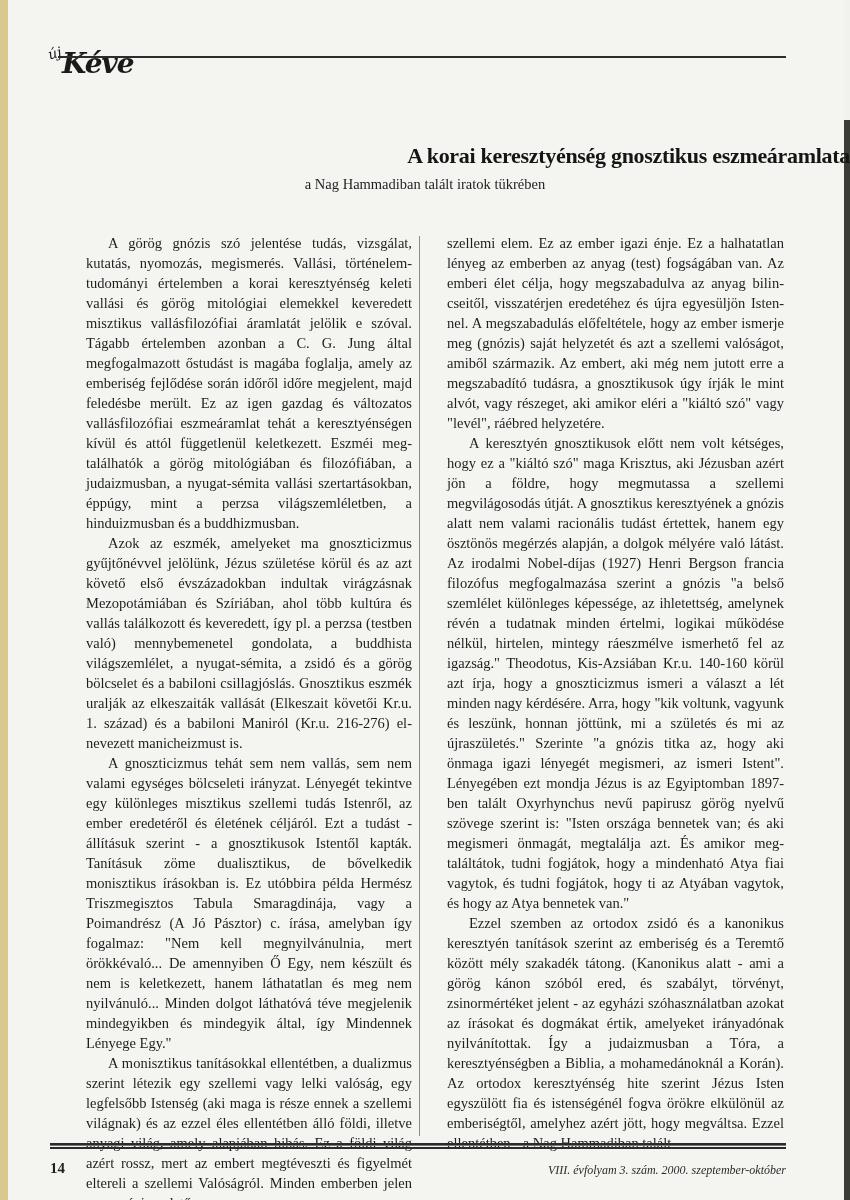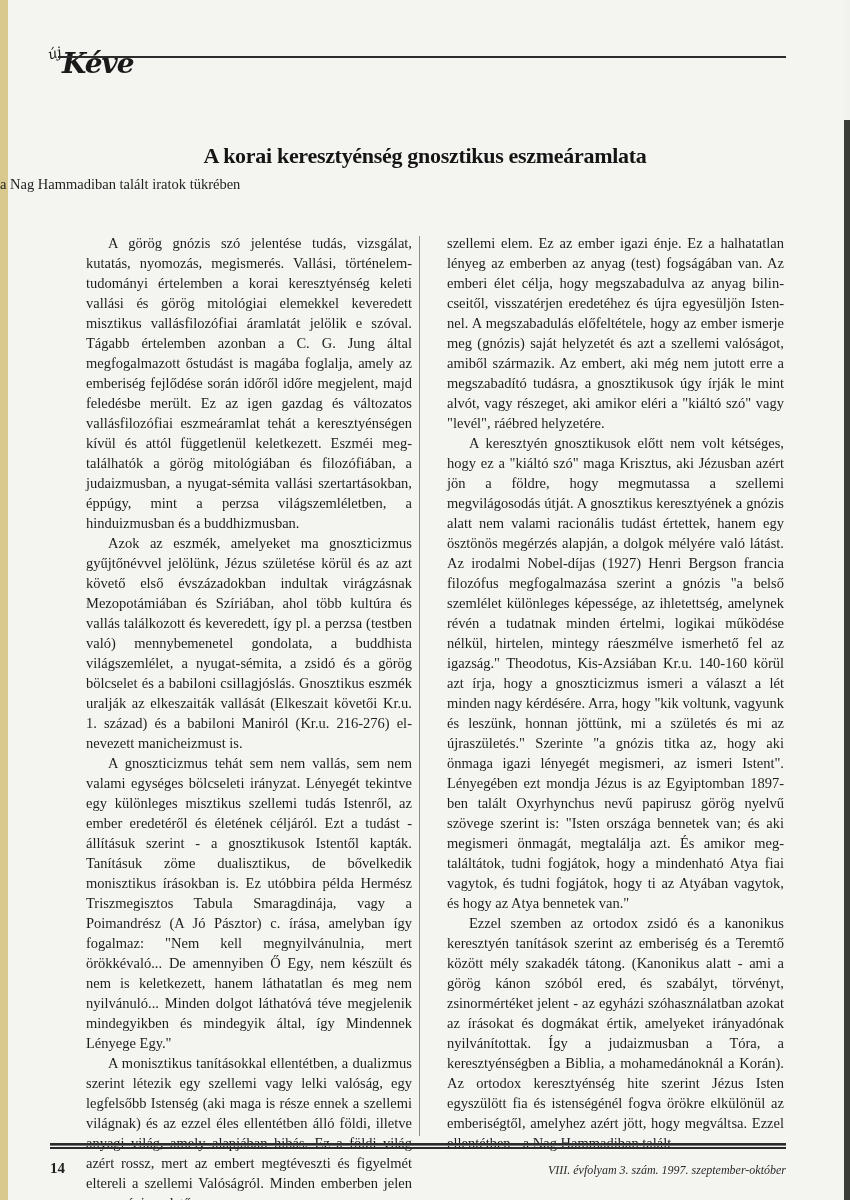--- a/index.html
+++ b/index.html
@@ -32,21 +32,21 @@
   .top-rule {
     position: absolute; left: 58px; top: 56px; width: 728px; height: 2px;
     background: #2c2c2c;
   }
   .title {
     position: absolute; left: 0; top: 143px; width: 850px; text-align: center;
     font-size: 22px; font-weight: bold; color: #151515;
     letter-spacing: -0.3px;
   }
   .subtitle {
-    position: absolute; left: 0; top: 176px; width: 850px; 
+    position: absolute; left: 0; top: 176px; width: 850px; text-align: center;
     font-size: 14.5px; color: #1e1e1e;
   }
   .col {
     position: absolute; top: 233px;
     font-size: 14.5px; line-height: 20px;
     text-align: justify; hyphens: manual;
   }
   .col-left { left: 86px; width: 326px; }
   .col-right { left: 447px; width: 337px; }
   .col p { margin: 0; text-indent: 0; }
@@ -79,33 +79,33 @@
 <div class="right-edge"></div>
 
 <div class="page"></div>
 
 <div class="logo">
   <span class="uj">új</span>
   <span class="keve">Kéve</span>
 </div>
 <div class="top-rule"></div>
 
-<h1 class="title" style="margin:0;">A korai keresztyénség gnosztikus eszmeáramlata</h1>
+<h1 class="title" style="margin:0;text-align:right;">A korai keresztyénség gnosztikus eszmeáramlata</h1>
 <div class="subtitle">a Nag Hammadiban talált iratok tükrében</div>
 
 <div class="col col-left">
   <p class="indent">A görög gnózis szó jelentése tudás, vizsgálat, kutatás, nyomozás, megismerés. Vallási, történelem-tudományi értelemben a korai keresztyénség keleti vallási és görög mitológiai elemekkel keveredett misztikus vallásfilozó­fiai áramlatát jelölik e szóval. Tágabb értelemben azon­ban a C. G. Jung által megfogalmazott őstudást is magába foglalja, amely az emberiség fejlődése során időről időre megjelent, majd feledésbe merült. Ez az igen gazdag és változatos vallásfilozófiai eszmeáramlat tehát a keresztyén­ségen kívül és attól függetlenül keletkezett. Eszméi meg­találhatók a görög mitológiában és filozófiában, a judaiz­musban, a nyugat-sémita vallási szertartásokban, éppúgy, mint a perzsa világszemléletben, a hinduizmusban és a buddhizmusban.</p>
   <p class="indent">Azok az eszmék, amelyeket ma gnoszticizmus gyűjtő­névvel jelölünk, Jézus születése körül és az azt követő első évszázadokban indultak virágzásnak Mezopotámiában és Szíriában, ahol több kultúra és vallás találkozott és kevere­dett, így pl. a perzsa (testben való) mennybemenetel gon­dolata, a buddhista világszemlélet, a nyugat-sémita, a zsidó és a görög bölcselet és a babiloni csillagjóslás. Gnosztikus eszmék uralják az elkeszaiták vallását (Elkeszait követői Kr.u. 1. század) és a babiloni Maniról (Kr.u. 216-276) el­nevezett manicheizmust is.</p>
   <p class="indent">A gnoszticizmus tehát sem nem vallás, sem nem vala­mi egységes bölcseleti irányzat. Lényegét tekintve egy különleges misztikus szellemi tudás Istenről, az ember ere­detéről és életének céljáról. Ezt a tudást - állításuk szerint - a gnosztikusok Istentől kapták. Tanításuk zöme dualisz­tikus, de bővelkedik monisztikus írásokban is. Ez utóbbi­ra példa Hermész Triszmegisztos Tabula Smaragdinája, vagy a Poimandrész (A Jó Pásztor) c. írása, amelyban így fogalmaz: "Nem kell megnyilvánulnia, mert örökkévaló... De amennyiben Ő Egy, nem készült és nem is keletkezett, hanem láthatatlan és meg nem nyilvánuló... Minden dolgot láthatóvá téve megjelenik mindegyikben és mindegyik által, így Mindennek Lényege Egy."</p>
   <p class="indent">A monisztikus tanításokkal ellentétben, a dualizmus szerint létezik egy szellemi vagy lelki valóság, egy legfel­sőbb Istenség (aki maga is része ennek a szellemi világ­nak) és az ezzel éles ellentétben álló földi, illetve anyagi világ, amely alapjában hibás. Ez a földi világ azért rossz, mert az embert megtéveszti és figyelmét eltereli a szelle­mi Valóságról. Minden emberben jelen van az égi eredetű</p>
 </div>
 
 <div class="col-divider"></div>
 
 <div class="col col-right">
   <p>szellemi elem. Ez az ember igazi énje. Ez a halhatatlan lényeg az emberben az anyag (test) fogságában van. Az emberi élet célja, hogy megszabadulva az anyag bilin­cseitől, visszatérjen eredetéhez és újra egyesüljön Isten­nel. A megszabadulás előfeltétele, hogy az ember ismerje meg (gnózis) saját helyzetét és azt a szellemi valóságot, amiből származik. Az embert, aki még nem jutott erre a megszabadító tudásra, a gnosztikusok úgy írják le mint alvót, vagy részeget, aki amikor eléri a "kiáltó szó" vagy "levél", ráébred helyzetére.</p>
   <p class="indent">A keresztyén gnosztikusok előtt nem volt kétséges, hogy ez a "kiáltó szó" maga Krisztus, aki Jézusban azért jön a földre, hogy megmutassa a szellemi megvilágosodás útját. A gnosztikus keresztyének a gnózis alatt nem vala­mi racionális tudást értettek, hanem egy ösztönös meg­érzés alapján, a dolgok mélyére való látást. Az irodalmi Nobel-díjas (1927) Henri Bergson francia filozófus meg­fogalmazása szerint a gnózis "a belső szemlélet különle­ges képessége, az ihletettség, amelynek révén a tudatnak minden értelmi, logikai működése nélkül, hirtelen, mint­egy ráeszmélve ismerhető fel az igazság." Theodotus, Kis-Azsiában Kr.u. 140-160 körül azt írja, hogy a gnoszticiz­mus ismeri a választ a lét minden nagy kérdésére. Arra, hogy "kik voltunk, vagyunk és leszünk, honnan jöttünk, mi a születés és mi az újraszületés." Szerinte "a gnózis titka az, hogy aki önmaga igazi lényegét megismeri, az ismeri Istent". Lényegében ezt mondja Jézus is az Egyip­tomban 1897-ben talált Oxyrhynchus nevű papirusz görög nyelvű szövege szerint is: "Isten országa bennetek van; és aki megismeri önmagát, megtalálja azt. És amikor meg­találtátok, tudni fogjátok, hogy a mindenható Atya fiai vagytok, és tudni fogjátok, hogy ti az Atyában vagytok, és hogy az Atya bennetek van."</p>
   <p class="indent">Ezzel szemben az ortodox zsidó és a kanonikus keresz­tyén tanítások szerint az emberiség és a Teremtő között mély szakadék tátong. (Kanonikus alatt - ami a görög kánon szóból ered, és szabályt, törvényt, zsinormértéket jelent - az egyházi szóhasználatban azokat az írásokat és dogmákat értik, amelyeket irányadónak nyilvánítottak. Így a judaiz­musban a Tóra, a keresztyénségben a Biblia, a mohame­dánoknál a Korán). Az ortodox keresztyénség hite szerint Jézus Isten egyszülött fia és istenségénél fogva örökre elkülönül az emberiségtől, amelyhez azért jött, hogy meg­váltsa. Ezzel ellentétben - a Nag Hammadiban talált -</p>
 </div>
 
 <div class="bottom-rule"></div>
 <div class="page-number">14</div>
-<div class="issue">VIII. évfolyam 3. szám. 1997. szeptember-október</div>
+<div class="issue">VIII. évfolyam 3. szám. 2000. szeptember-október</div>
 
 </body></html>

